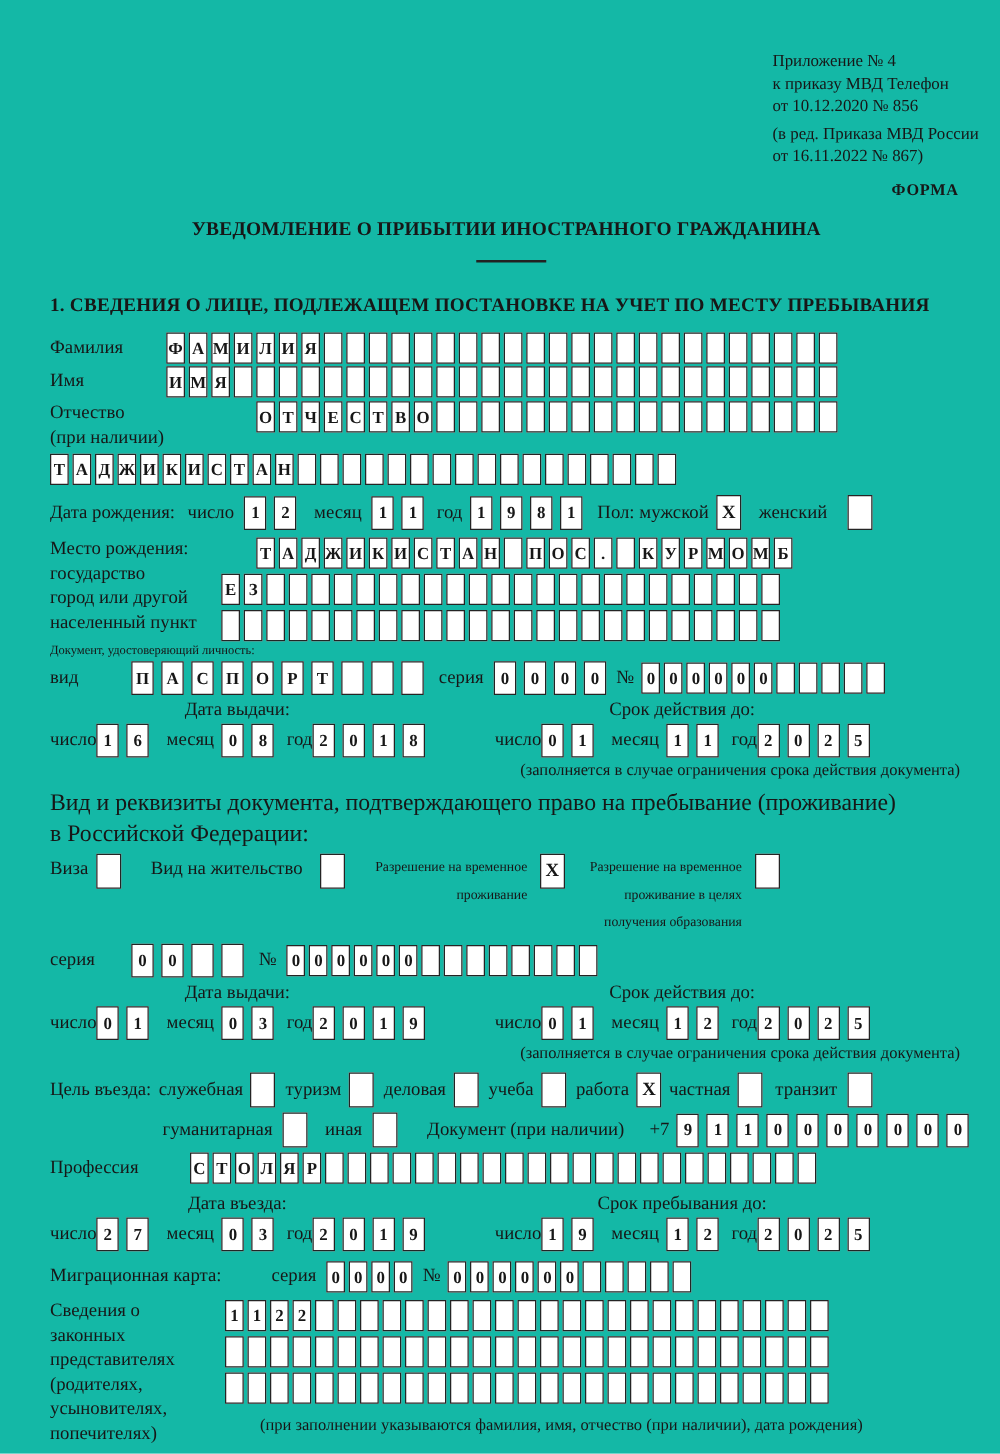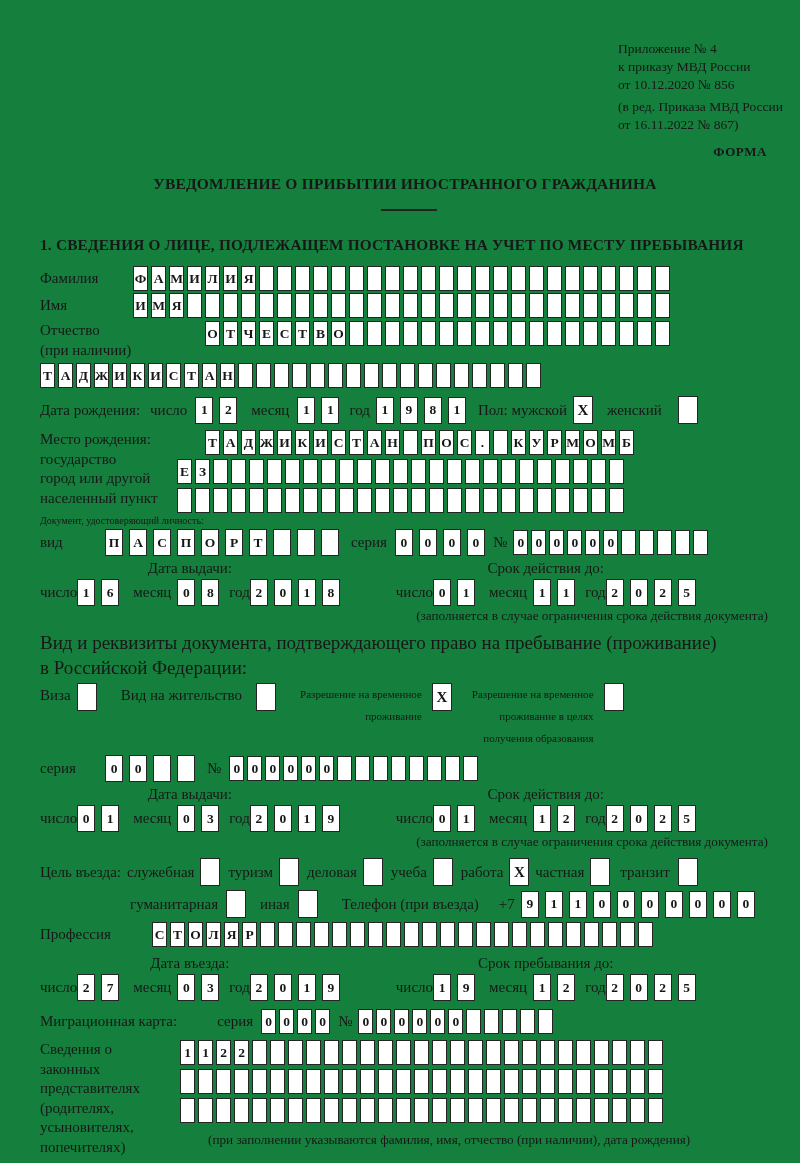--- a/index.html
+++ b/index.html
@@ -1,18 +1,18 @@
 <!DOCTYPE html>
 <html><head>
 <meta charset="utf-8">
 <style>
   *{box-sizing:border-box;margin:0;padding:0}
   html,body{background:#ffffff}
   body{width:800px;height:1163px;font-family:"Liberation Serif","DejaVu Serif",serif;color:#171717}
-  .page{position:relative;width:800px;height:1163px;padding:40px 30px 0 40px;overflow:hidden;background:#15803d}
+  .page{position:relative;width:800px;height:1163px;padding:40px 30px 0 40px;overflow:hidden;background:#14b8a6}
 
   .corner{margin-left:auto;width:152px;font-size:13.5px;line-height:18px;white-space:nowrap}
   .corner .p2{margin-top:4px}
   .forma{text-align:right;font-weight:bold;font-size:13px;letter-spacing:.6px;margin-top:10px;padding-right:3px}
 
   .title{text-align:center;font-weight:bold;font-size:15.5px;line-height:22px;margin-top:13px;letter-spacing:.2px}
   .uline{display:inline-block;width:56px;border-bottom:2px solid #222;margin-left:8px}
 
   .sec1{font-weight:bold;font-size:15.3px;margin-top:19px;letter-spacing:.2px}
 
@@ -54,21 +54,21 @@
   .purpose .lbl{line-height:28px}
   .legal-note{font-size:13.2px;margin-top:5px;margin-left:28px}
 </style>
 </head>
 <body>
 
 <div class="page">
 
   <div class="corner">
     <div>Приложение № 4</div>
-    <div>к приказу МВД России</div>
+    <div>к приказу МВД Телефон</div>
     <div>от 10.12.2020 № 856</div>
     <div class="p2">
       <div>(в ред. Приказа МВД России</div>
       <div>от 16.11.2022 № 867)</div>
     </div>
   </div>
   <div class="forma">ФОРМА</div>
 
   <div class="title">
     <div>УВЕДОМЛЕНИЕ О ПРИБЫТИИ ИНОСТРАННОГО ГРАЖДАНИНА</div>
@@ -570,21 +570,21 @@
 
   <div class="row mt4 ml90" style="align-items:center">
     <span class="lbl mr8">гуманитарная</span>
     <span class="cells check">
         <span class="cell"></span>
       </span>
     <span class="lbl ml14 mr8">иная</span>
     <span class="cells check">
         <span class="cell"></span>
       </span>
-    <span class="lbl ml24">Телефон (при въезда)</span>
+    <span class="lbl ml24">Документ (при наличии)</span>
     <span class="lbl ml20 mr6">+7</span>
     <span class="cells wide">
         <span class="cell">9</span>
         <span class="cell">1</span>
         <span class="cell">1</span>
         <span class="cell">0</span>
         <span class="cell">0</span>
         <span class="cell">0</span>
         <span class="cell">0</span>
         <span class="cell">0</span>

